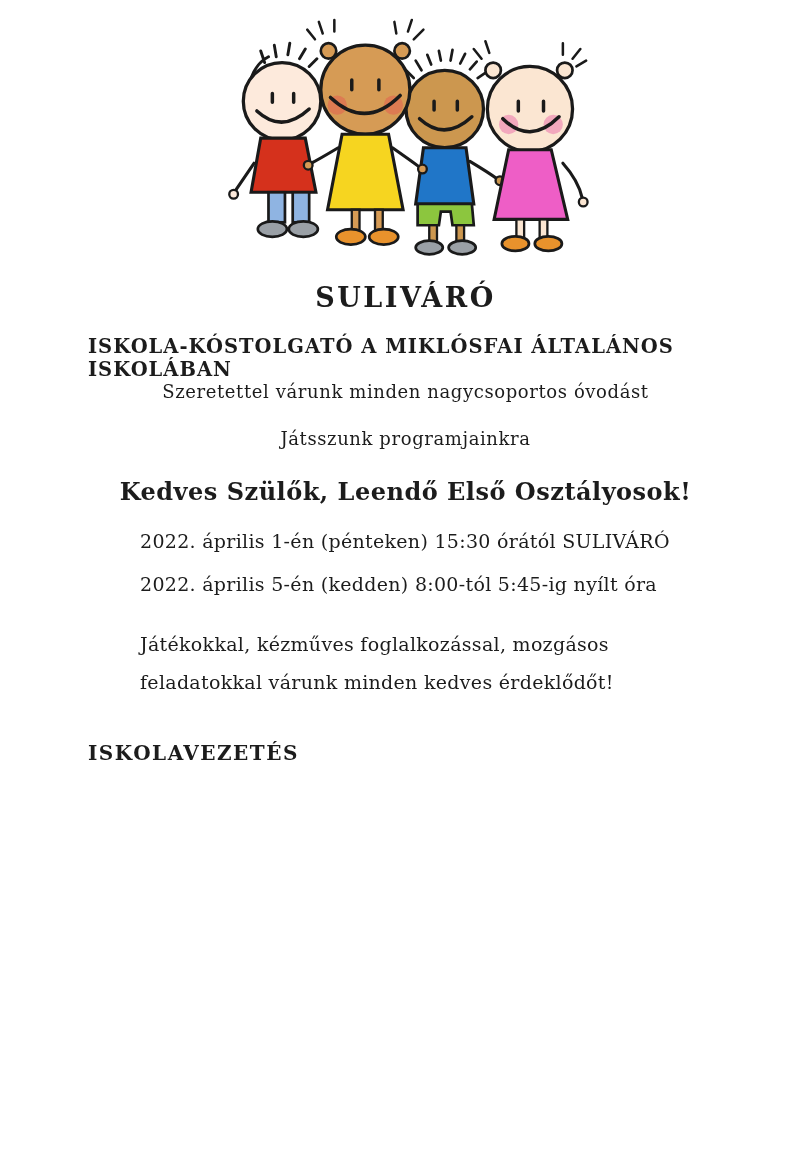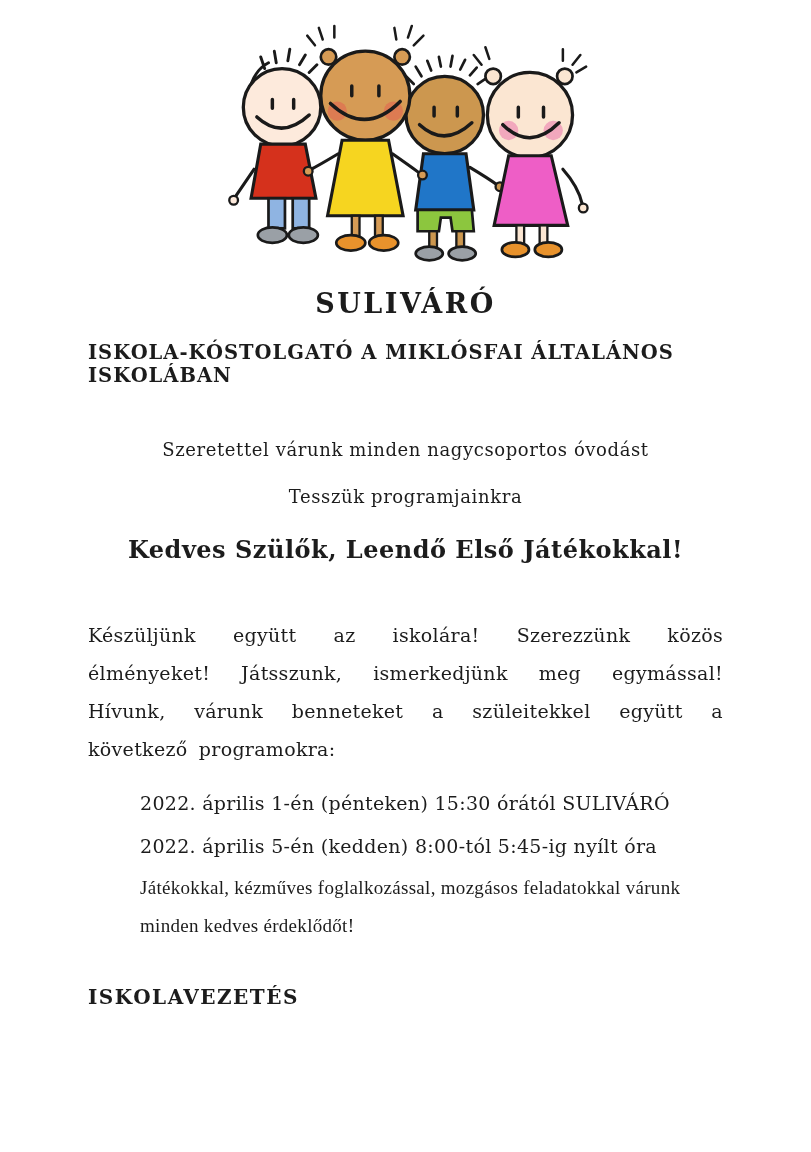--- a/index.html
+++ b/index.html
@@ -10,21 +10,21 @@
   .page {
     position: relative;
     width: 811px;
     height: 1152px;
     margin: 0 auto;
     background: #ffffff;
     color: #1c1c1c;
     font-family: "DejaVu Serif", "Liberation Serif", serif;
     overflow: hidden;
     box-sizing: border-box;
-    padding: 10px 88px;
+    padding: 4px 88px;
   }
   .illustration {
     width: 368px;
     margin: 14px auto 0 auto;
     display: block;
   }
   .illustration svg { display: block; width: 100%; height: auto; }
   .doc-title {
     margin-top: 22px;
     text-align: center;
@@ -32,21 +32,20 @@
     font-weight: 700;
     letter-spacing: 2.5px;
   }
   .doc-subtitle {
     margin-top: 22px;
     font-size: 19.5px;
     font-weight: 700;
     letter-spacing: 1px;
   }
   .intro-line1 {
-    margin-top: 52px;
     text-align: center;
     font-size: 18px;
     letter-spacing: 0.6px;
   }
   .intro-line2 {
     margin-top: 26px;
     text-align: center;
     font-size: 18px;
     letter-spacing: 0.6px;
   }
@@ -68,24 +67,23 @@
   .para2 { margin-top: 52px; }
   .program-line {
     font-size: 19px;
     line-height: 2.0;
     padding-left: 52px;
     letter-spacing: 0.3px;
   }
   .program-line1 { margin-top: 16px; }
   .program-line2 { margin-top: 5px; }
   .program-line3 {
-    margin-top: 4px;
+    margin-top: 22px;
     line-height: 2.0;
     padding-right: 12px;
-    font-family: Liberation Serif, serif;
   }
   .signature {
     margin-top: 40px;
     text-align: left;
     padding-right: 50px;
     font-size: 20px;
     font-weight: 700;
     letter-spacing: 1.5px;
   }
   .kstroke { stroke: #1a1a1a; stroke-linecap: round; fill: none; }
@@ -165,26 +163,25 @@
       </g>
     </svg>
   </div>
 
   <div class="doc-title">SULIVÁRÓ</div>
 
   <div class="doc-subtitle">ISKOLA-KÓSTOLGATÓ A MIKLÓSFAI ÁLTALÁNOS ISKOLÁBAN</div>
 
   <div class="intro-line1">Szeretettel várunk minden nagycsoportos óvodást</div>
 
-  <div class="intro-line2">Tesszük programjainkra</div>
+  <div class="intro-line2">Játsszunk programjainkra</div>
 
 
-  <div class="doc-heading2">Kedves Szülők, Leendő Első Játékokkal!</div>
+  <div class="doc-heading2">Kedves Szülők, Leendő Első Osztályosok!</div>
 
-  <div class="para para2">Készüljünk együtt az iskolára! Szerezzünk közös élményeket! Játsszunk, ismerkedjünk meg egymással! Hívunk, várunk benneteket a szüleitekkel együtt a következő programokra:</div>
 
   <div class="program-line program-line1">2022. április 1-én (pénteken) 15:30 órától SULIVÁRÓ</div>
 
   <div class="program-line program-line2">2022. április 5-én (kedden) 8:00-tól 5:45-ig nyílt óra</div>
 
   <div class="program-line program-line3">Játékokkal, kézműves foglalkozással, mozgásos feladatokkal várunk minden kedves érdeklődőt!</div>
 
   <div class="signature">ISKOLAVEZETÉS</div>
 
 </div>

